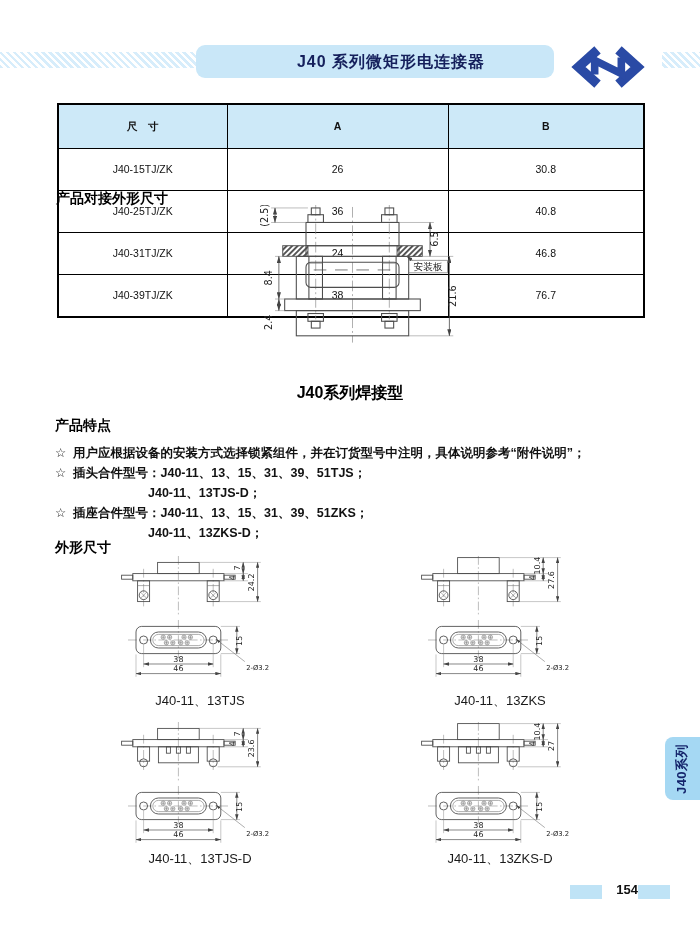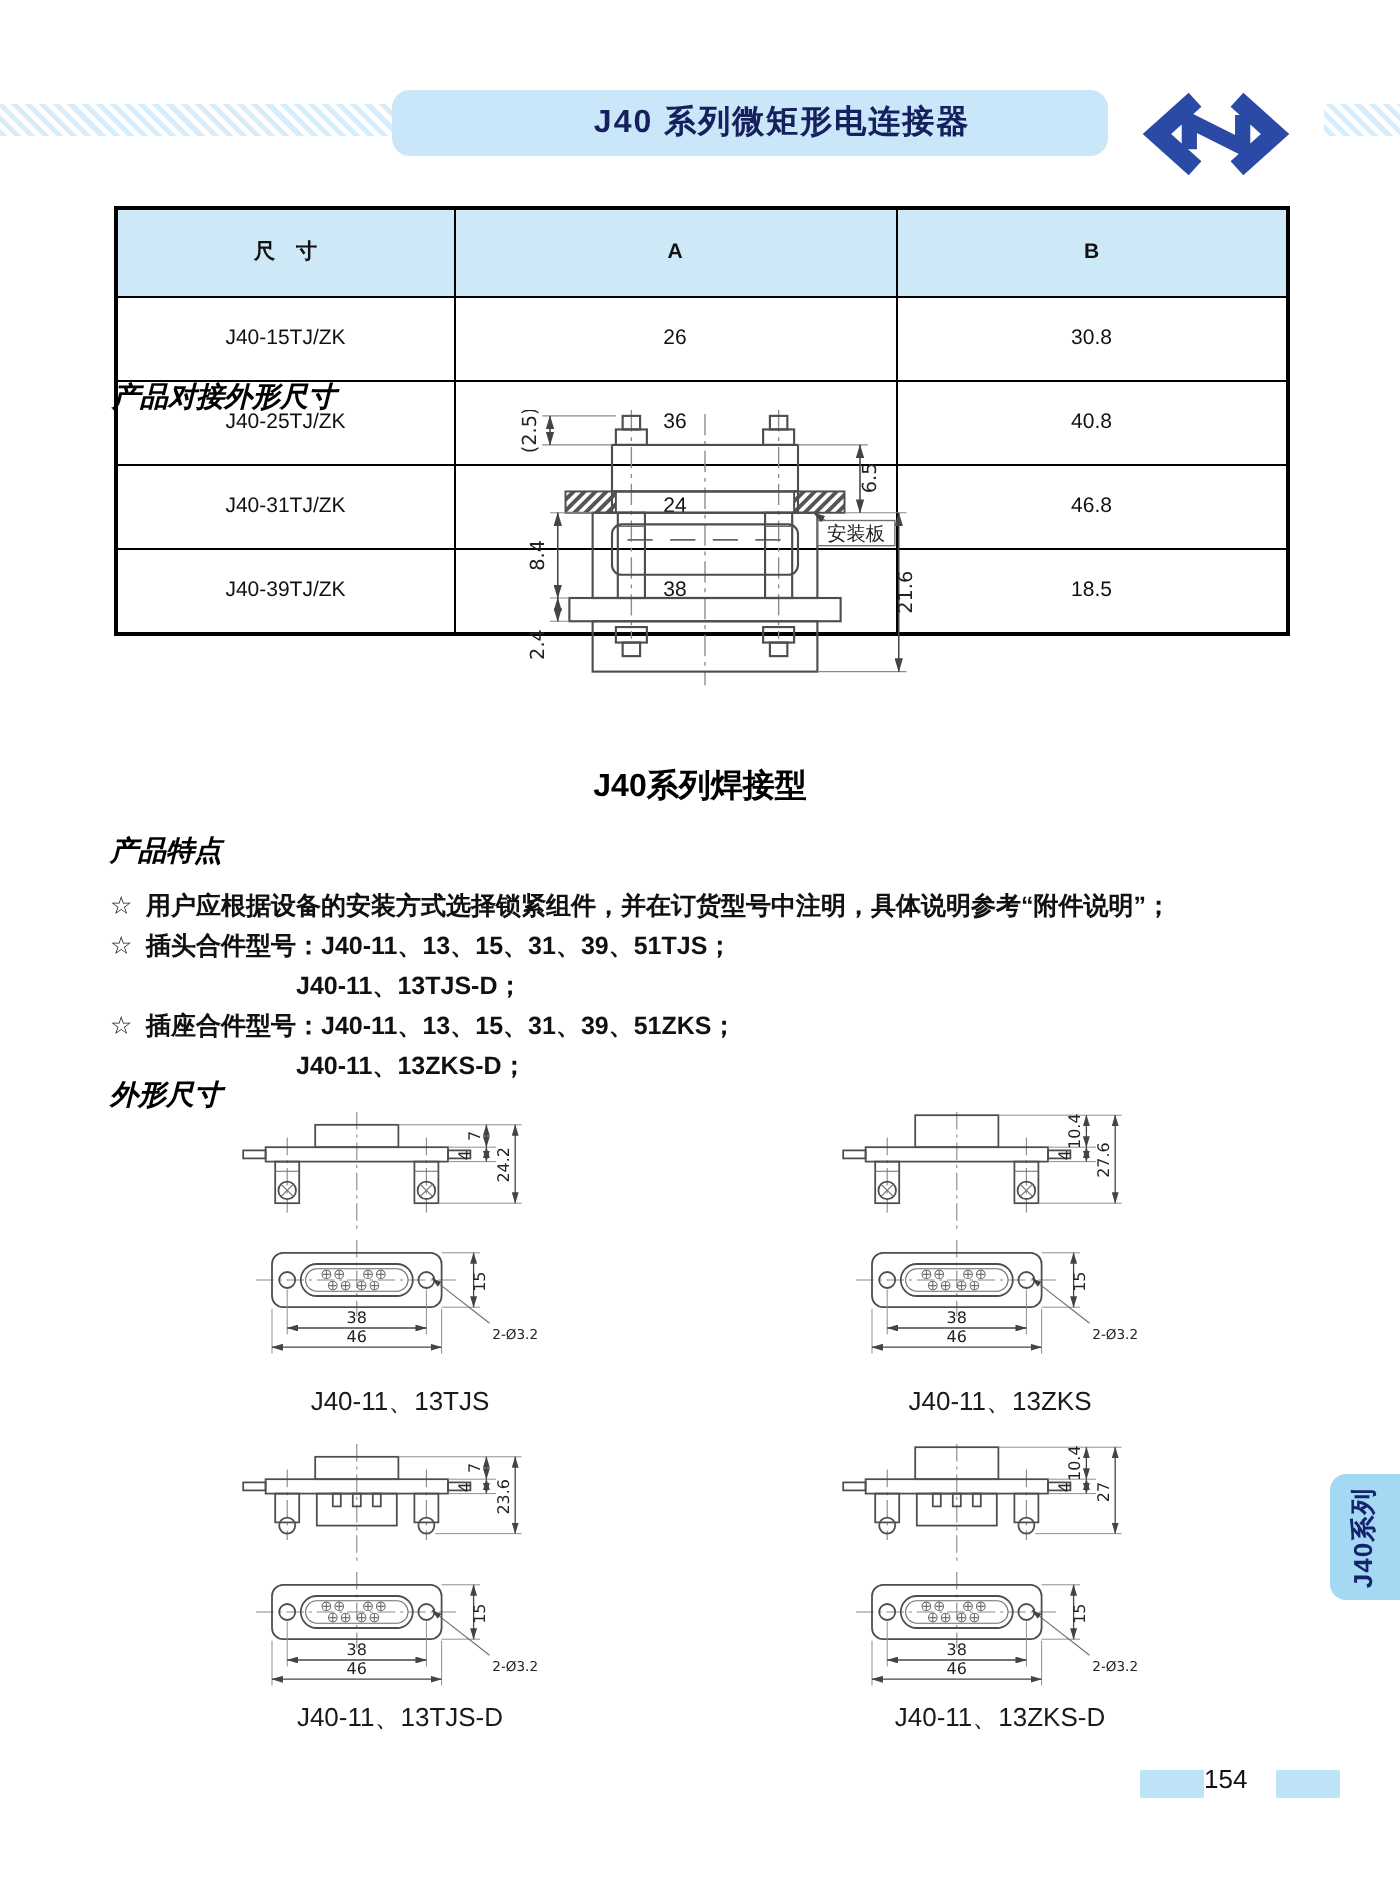--- a/index.html
+++ b/index.html
@@ -15,21 +15,21 @@
     color:#15205c;letter-spacing:1px;padding-left:32px;}
   .brand-logo{position:absolute;left:568px;top:46px;}
 
   
   table.dims{position:absolute;left:57px;top:103px;width:586px;border-collapse:collapse;
     border:2px solid #000;table-layout:fixed;}
   table.dims th,table.dims td{border:1px solid #000;font-size:10.5px;font-weight:normal;
     text-align:center;padding:14px;height:13px;line-height:13px;color:#111;}
   table.dims th{background:#cde9f8;height:15px;font-weight:bold;}
 
-  .sec-h{position:absolute;font-size:14px;font-weight:bold;color:#000;font-style:italic;}
+  .sec-h{position:absolute;font-size:14px;font-weight:bold;color:#000;}
   .center-h{position:absolute;left:0;width:700px;text-align:center;font-size:16px;font-weight:bold;color:#000;}
   .cap{position:absolute;font-size:13px;color:#1a1a1a;text-align:center;}
 
   .feat{position:absolute;left:55px;font-size:12.5px;font-weight:600;color:#111;white-space:nowrap;}
   .feat .star{display:inline-block;width:18px;}
   .feat.indent{padding-left:93px;}
 
   
   .ln{stroke:#4d4d4d;stroke-width:1.1;fill:none;}
   .lnh{stroke:#4d4d4d;stroke-width:1;fill:url(#hatch);}
@@ -42,22 +42,22 @@
   text.dt.sm{font-size:8.5px;}
   text.dt.cjk{font-size:10px;}
   .odraw,.adraw{position:absolute;}
 
   
   .side-tab{position:absolute;right:0;top:737px;width:35px;height:63px;background:#a5d8f3;
     border-radius:8px 0 0 8px;display:flex;align-items:center;justify-content:center;}
   .side-tab span{transform:rotate(-90deg);white-space:nowrap;font-size:13px;font-weight:bold;
     color:#14246b;letter-spacing:.5px;}
   .foot-accent{position:absolute;top:885px;width:32px;height:14px;background:#bfe3f6;}
-  .page-num{position:absolute;left:602px;top:882px;width:36px;text-align:left;
-    font-size:13px;font-weight:normal;color:#111;}
+  .page-num{position:absolute;left:602px;top:882px;width:36px;text-align:right;
+    font-size:13px;font-weight:bold;color:#111;}
 </style>
 </head>
 <body>
 
 <svg width="0" height="0" style="position:absolute" aria-hidden="true">
   <defs>
     <marker id="arr" viewBox="0 0 10 6" refX="9.5" refY="3" markerWidth="9" markerHeight="5.4" orient="auto-start-reverse">
       <path d="M0,0 L10,3 L0,6 Z" fill="#444"></path>
     </marker>
     <pattern id="hatch" width="4" height="4" patternUnits="userSpaceOnUse" patternTransform="rotate(45)">
@@ -103,21 +103,21 @@
           <td>40.8</td>
         </tr>
     <tr>
           <td>J40-31TJ/ZK</td>
           <td>24</td>
           <td>46.8</td>
         </tr>
     <tr>
           <td>J40-39TJ/ZK</td>
           <td>38</td>
-          <td>18.5</td>
+          <td>76.7</td>
         </tr>
   </tbody>
     </table>
 
   <div class="sec-h" style="left:56px;top:190px">产品对接外形尺寸</div>
 
   <svg class="adraw" style="left:244px;top:205px" width="217" height="141.5" viewBox="0 0 224 146">
     <g>
       <path class="cl" d="M112 2 V142"></path>
       <path class="cl" d="M74 0 V118 M150 0 V118"></path>

